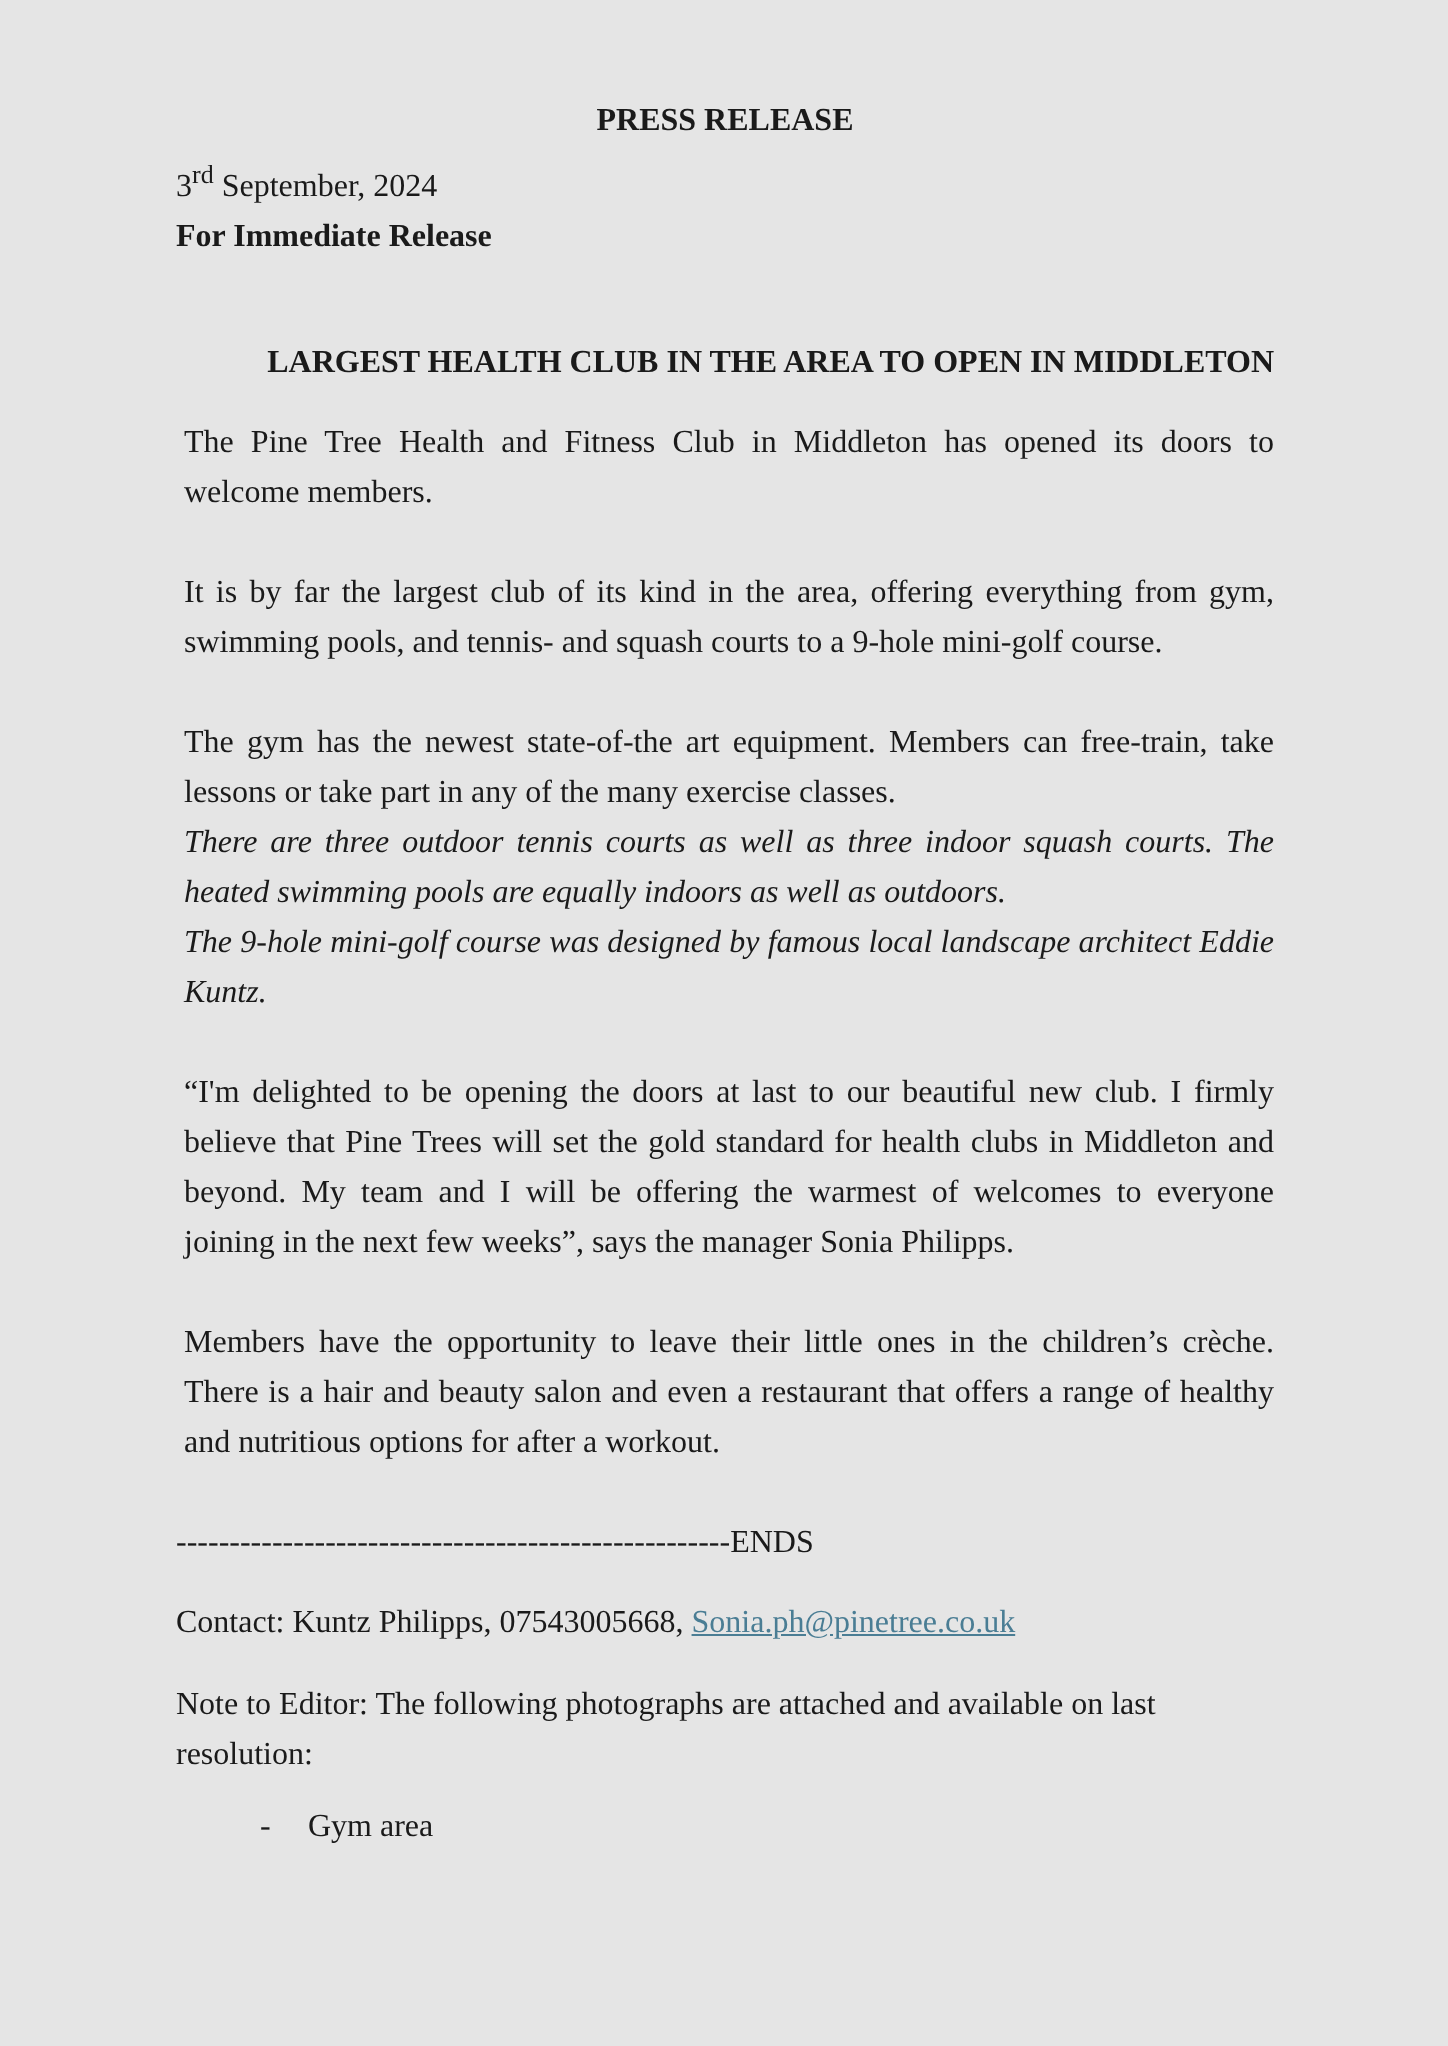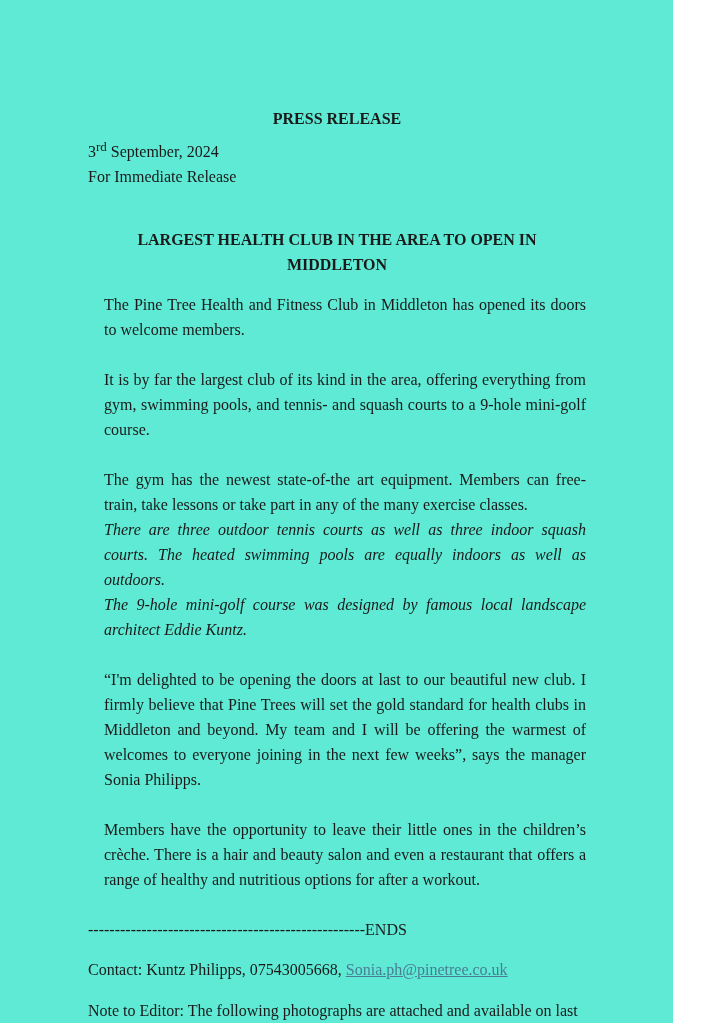--- a/index.html
+++ b/index.html
@@ -10,24 +10,24 @@
   body {
     width: 724px;
     height: 1023px;
     font-family: "Liberation Serif", "DejaVu Serif", serif;
     font-size: 16px;
     color: #1a1a1a;
     overflow: hidden;
   }
   .page {
     box-sizing: border-box;
-    width: 673px;
+    width: 724px;
     height: 1023px;
-    padding: 106px 87px 40px 88px;
-    background: #5eead4;
+    padding: 48px 87px 40px 88px;
+    background: #e5e5e5;
   }
   .press-title {
     text-align: center;
     font-weight: bold;
     line-height: 25px;
     margin: 0 0 8px 0;
   }
   .date-line {
     line-height: 25px;
     margin: 0;
@@ -37,31 +37,31 @@
     vertical-align: super;
     line-height: 0;
   }
   .byline-row {
     display: flex;
     justify-content: space-between;
     align-items: baseline;
     line-height: 25px;
     margin: 0 0 38px 0;
   }
-  .release-label { font-weight: normal; }
+  .release-label { font-weight: bold; }
   .headline {
-    text-align: center;
+    text-align: right;
     font-weight: bold;
     line-height: 25px;
     margin: 0 0 15px 0;
   }
   .para {
     text-align: justify;
     line-height: 25px;
-    margin: 0 0 25px 16px;
+    margin: 0 0 25px 4px;
   }
   .para.tight { margin-bottom: 0; }
   .para.after-tight { margin-top: 0; font-style: italic; }
   .ends-line {
     line-height: 25px;
     margin: 0 0 15px 0;
     white-space: nowrap;
     letter-spacing: 0;
   }
   .contact-line {

